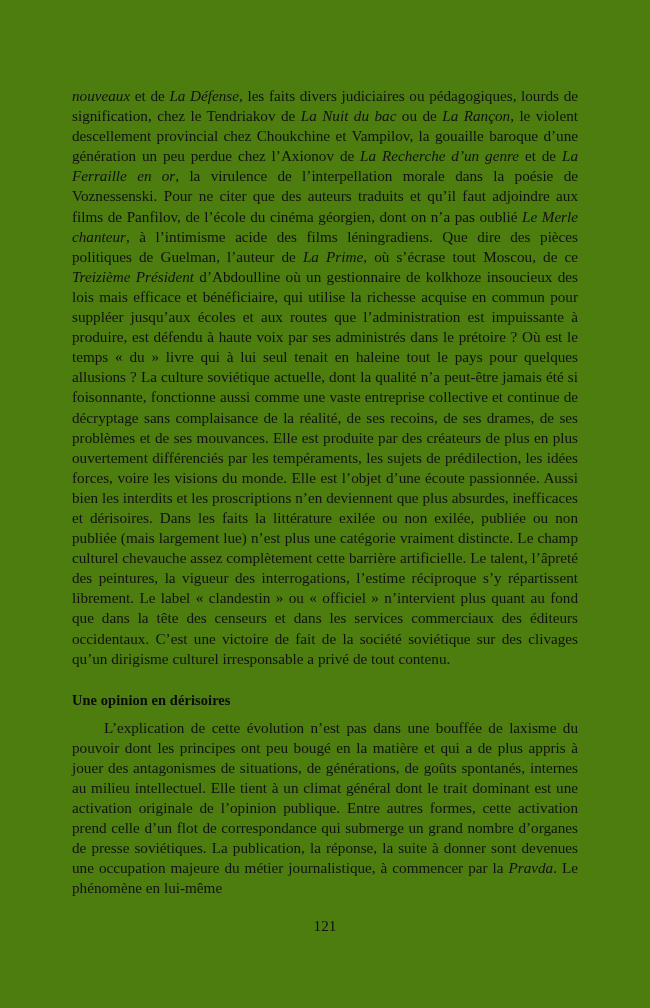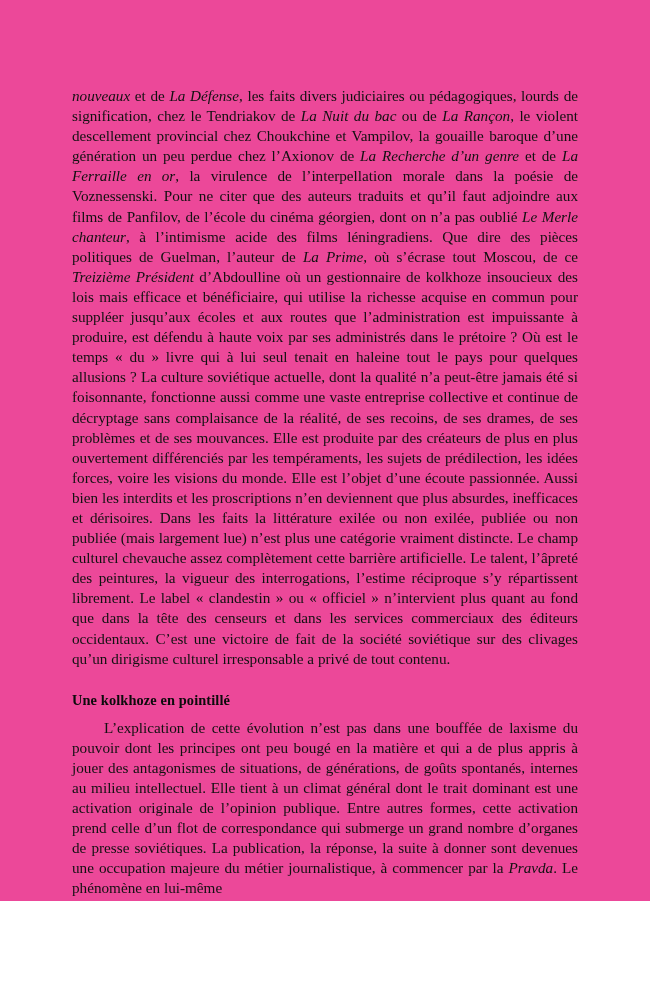--- a/index.html
+++ b/index.html
@@ -9,23 +9,23 @@
     background: #ffffff;
   }
   body {
     font-family: "Liberation Serif", "DejaVu Serif", serif;
     color: #111111;
     -webkit-font-smoothing: antialiased;
   }
   .page {
     position: relative;
     width: 650px;
-    height: 901px;
+    height: 1008px;
     margin: 0 auto;
-    background: #ec4899;
+    background: #4d7c0f;
     overflow: hidden;
   }
   .textblock {
     position: absolute;
     left: 72px;
     top: 86px;
     width: 506px;
   }
   .para {
     margin: 0;
@@ -71,21 +71,21 @@
 <body>
 
 <div class="page">
 
   <div class="textblock">
 
     <p class="para cont"><em class="it">nouveaux</em> et de <em class="it">La Défense</em>, les faits divers judiciaires ou pédagogiques, lourds de signification, chez le Tendriakov de <em class="it">La Nuit du bac</em> ou de <em class="it">La Rançon</em>, le violent descellement provincial chez Choukchine et Vampilov, la gouaille baroque d’une génération un peu perdue chez l’Axionov de <em class="it">La Recherche d’un genre</em> et de <em class="it">La Ferraille en or</em>, la virulence de l’interpellation morale dans la poésie de Voznessenski. Pour ne citer que des auteurs traduits et qu’il faut adjoindre aux films de Panfilov, de l’école du cinéma géorgien, dont on n’a pas oublié <em class="it">Le Merle chanteur</em>, à l’intimisme acide des films léningradiens. Que dire des pièces politiques de Guelman, l’auteur de <em class="it">La Prime</em>, où s’écrase tout Moscou, de ce <em class="it">Treizième Président</em> d’Abdoulline où un gestionnaire de kolkhoze insoucieux des lois mais efficace et bénéficiaire, qui utilise la richesse acquise en commun pour suppléer jusqu’aux écoles et aux routes que l’administration est impuissante à produire, est défendu à haute voix par ses administrés dans le prétoire ? Où est le temps « du » livre qui à lui seul tenait en haleine tout le pays pour quelques allusions ? La culture soviétique actuelle, dont la qualité n’a peut-être jamais été si foisonnante, fonctionne aussi comme une vaste entreprise collective et continue de décryptage sans complaisance de la réalité, de ses recoins, de ses drames, de ses problèmes et de ses mouvances. Elle est produite par des créateurs de plus en plus ouvertement différenciés par les tempéraments, les sujets de prédilection, les idées forces, voire les visions du monde. Elle est l’objet d’une écoute passionnée. Aussi bien les interdits et les proscriptions n’en deviennent que plus absurdes, inefficaces et dérisoires. Dans les faits la littérature exilée ou non exilée, publiée ou non publiée (mais largement lue) n’est plus une catégorie vraiment distincte. Le champ culturel chevauche assez complètement cette barrière artificielle. Le talent, l’âpreté des peintures, la vigueur des interrogations, l’estime réciproque s’y répartissent librement. Le label « clandestin » ou « officiel » n’intervient plus quant au fond que dans la tête des censeurs et dans les services commerciaux des éditeurs occidentaux. C’est une victoire de fait de la société soviétique sur des clivages qu’un dirigisme culturel irresponsable a privé de tout contenu.</p>
 
     <div class="gap-before-heading"></div>
 
-    <h2 class="section-heading">Une kolkhoze en pointillé</h2>
+    <h2 class="section-heading">Une opinion en dérisoires</h2>
 
     <div class="gap-after-heading"></div>
 
     <p class="para indent">L’explication de cette évolution n’est pas dans une bouffée de laxisme du pouvoir dont les principes ont peu bougé en la matière et qui a de plus appris à jouer des antagonismes de situations, de générations, de goûts spontanés, internes au milieu intellectuel. Elle tient à un climat général dont le trait dominant est une activation originale de l’opinion publique. Entre autres formes, cette activation prend celle d’un flot de correspondance qui submerge un grand nombre d’organes de presse soviétiques. La publication, la réponse, la suite à donner sont devenues une occupation majeure du métier journalistique, à commencer par la <em class="it">Pravda</em>. Le phénomène en lui-même</p>
 
   </div>
 
   <div class="folio">121</div>
 
 </div>

